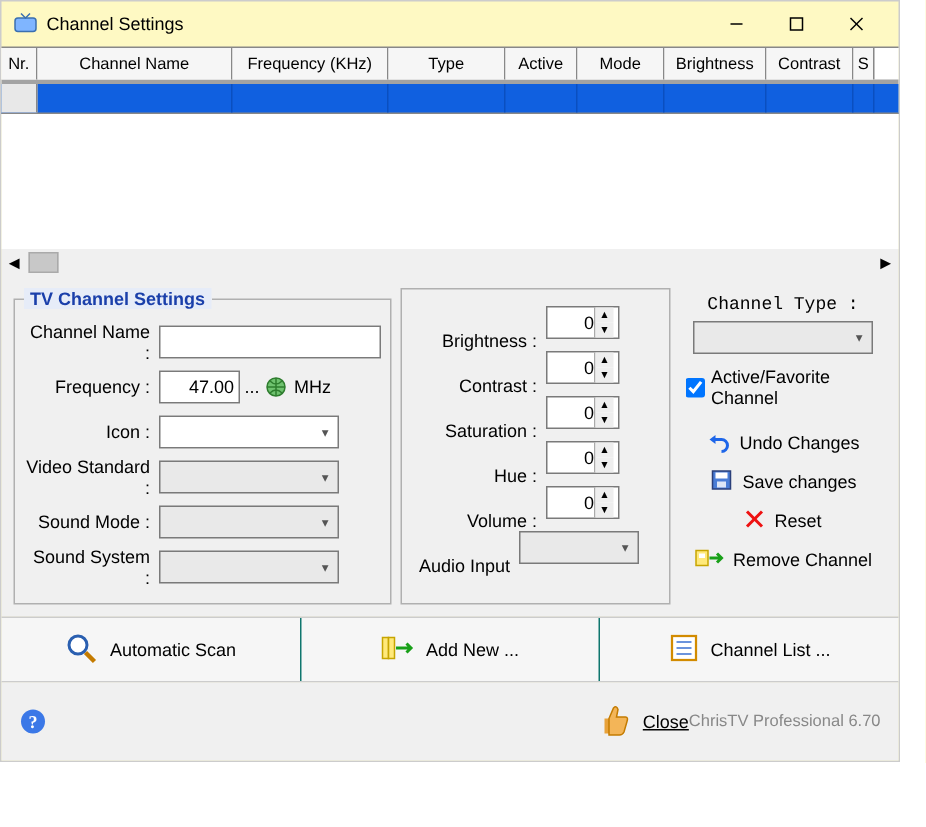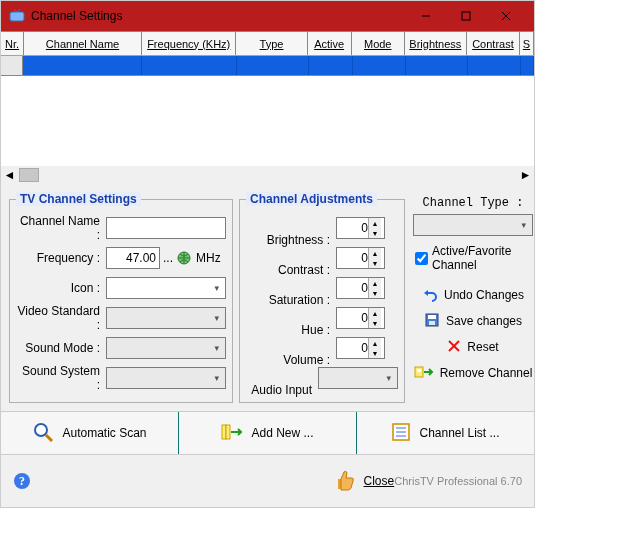--- a/index.html
+++ b/index.html
@@ -1,25 +1,25 @@
 <!DOCTYPE html>
 <html><head>
   <meta charset="utf-8">
   <style>
     * { box-sizing: border-box; margin: 0; padding: 0; }
     body { font-family: "Segoe UI", Tahoma, sans-serif; font-size: 12px; color: #000; background: #fff; width: 617px; }
-    .window { width: 535px; background: #b91c1c; border: 1px solid #ccc; }
+    .window { width: 600px; background: #fef9c3; border: 1px solid #ccc; }
     .titlebar { display: flex; align-items: center; height: 30px; padding: 0 8px; }
     .titlebar .app-icon { width: 16px; height: 16px; margin-right: 6px; }
     .titlebar .title { flex: 1; font-size: 12px; }
     .titlebar .win-btns { display: flex; gap: 0; }
     .titlebar .win-btn { width: 40px; height: 28px; display: flex; align-items: center; justify-content: center; cursor: default; }
     .win-btn svg { width: 10px; height: 10px; }
     .grid { border-top: 1px solid #888; }
-    .grid-head { display: flex; height: 24px; background: #fff; border-bottom: 1px solid #a3a3a3; text-decoration: underline; }
+    .grid-head { display: flex; height: 24px; background: #fff; border-bottom: 3px solid #a3a3a3; }
     .grid-head .col { border-right: 1px solid #888; display: flex; align-items: center; justify-content: center; font-size: 11px; padding: 0 4px; background:#f6f6f6; }
     .grid-head .col:first-child { border-left: none; }
     .grid-body { height: 20px; background: #1060e0; border-bottom: 1px solid #888; display:flex; }
     .grid-body .cell { border-right: 1px solid #0a4fc0; }
     .grid-body .cell:first-child { background:#e8e8e8; border-right:1px solid #888; }
     .grid-blank { height: 90px; background: #fff; }
     .hscroll { height: 18px; background: #f0f0f0; display: flex; align-items: center; }
     .hscroll .arrow { width: 17px; height: 17px; display:flex;align-items:center;justify-content:center; }
     .hscroll .thumb { width: 20px; height: 14px; background: #c8c8c8; border:1px solid #aaa; margin-left:1px; }
     .hscroll .track { flex:1; }
@@ -170,21 +170,20 @@
       <div class="form-row">
         <label>Sound System :</label>
         <div class="combo wide">
             <span></span>
             <span class="caret">▾</span>
           </div>
       </div>
     </fieldset>
 
     <fieldset class="adjustments">
-      <legend>Channel Adjustments</legend>
       <div class="form-row">
         <label>Brightness :</label>
         <div class="spin">
             <input class="spin-val" value="0" style="">
             <div class="spin-btns">
               <div class="sb">▲</div>
               <div class="sb">▼</div>
             </div>
           </div>
       </div>

